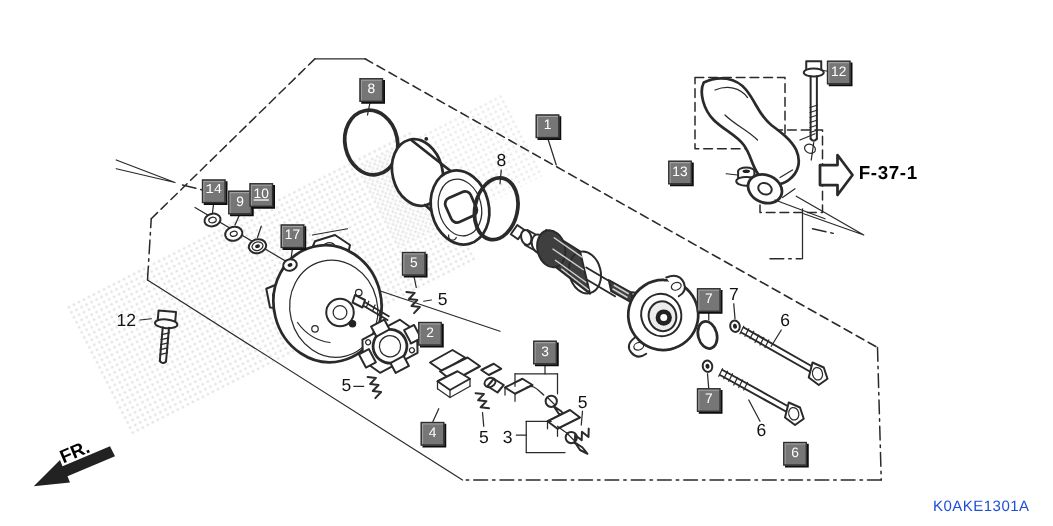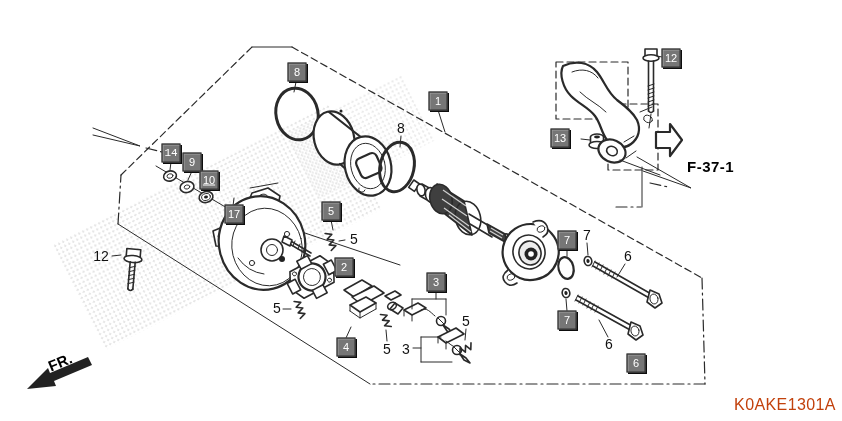--- a/index.html
+++ b/index.html
@@ -21,22 +21,22 @@
   .fb{fill:#222222;stroke:none;}
   .dash{stroke-dasharray:7 4;stroke-width:1.2;}
   .dd{stroke-dasharray:11 4 2 4;stroke-width:1.2;}
   .wstripe{stroke:#cfcfcf;stroke-width:1.2;fill:none;}
   
   .co{position:absolute;width:17px;height:17px;background:#767676;
       border:1px solid #2e2e2e;box-shadow:inset 1px 1px 0 #a0a0a0,1.5px 1.5px 0 #0d0d0d;
       color:#fff;font-size:11px;line-height:17px;text-align:center;
       transform:translate(-50%,-50%);cursor:pointer;}
   .pl{position:absolute;color:#111;font-size:14px;transform:translate(-50%,-50%);}
-  .ref{position:absolute;color:#000;font-size:15px;font-weight:bold;transform:translate(0,-50%);letter-spacing:.5px;margin-top:27px;}
-  .code{position:absolute;color:#c2410c;font-size:16px;transform:translate(-50%,-50%);letter-spacing:.4px;}
+  .ref{position:absolute;color:#000;font-size:15px;font-weight:bold;transform:translate(0,-50%);letter-spacing:.5px;}
+  .code{position:absolute;color:#1d4ed8;font-size:12px;transform:translate(-50%,-50%);letter-spacing:.4px;}
   .fr{position:absolute;color:#000;font-size:15px;font-weight:bold;transform:translate(-50%,-50%) rotate(-23deg);}
 </style>
 </head>
 <body>
 
 <div id="stage">
 
   <div class="wm" style="left:62px;top:168px;width:310px;height:118px;transform:rotate(-27deg);"></div>
   <div class="wm" style="left:295px;top:100px;width:130px;height:74px;transform:rotate(-27deg);opacity:.35;"></div>
 
@@ -344,25 +344,25 @@
       <polyline points="413,348 421,348" fill="none"></polyline>
       <polyline points="421,337 421,362" fill="none"></polyline>
       <polyline points="421,337 441,337" fill="none"></polyline>
       <polyline points="421,362 452,362" fill="none"></polyline>
     </g>
   </svg>
 
   <div class="co" style="left:297px;top:72px;">8</div>
   <div class="co" style="left:438px;top:101px;">1</div>
   <div class="co" style="left:671px;top:58px;">12</div>
-  <div class="co" style="left:560px;top:138px;">13</div>
+  <div class="co" style="left:544px;top:138px;">13</div>
   <div class="co" style="left:171px;top:153px;font-family:Liberation Mono, monospace;">14</div>
   <div class="co" style="left:192px;top:162px;">9</div>
-  <div class="co" style="left:209px;top:180px;text-decoration:underline;">10</div>
-  <div class="co" style="left:234px;top:189px;margin-top:25px;">17</div>
+  <div class="co" style="left:209px;top:156px;text-decoration:underline;">10</div>
+  <div class="co" style="left:234px;top:189px;">17</div>
   <div class="co" style="left:331px;top:211px;">5</div>
   <div class="co" style="left:344px;top:267px;">2</div>
   <div class="co" style="left:436px;top:282px;">3</div>
   <div class="co" style="left:346px;top:347px;">4</div>
   <div class="co" style="left:567px;top:240px;">7</div>
   <div class="co" style="left:567px;top:320px;">7</div>
   <div class="co" style="left:636px;top:363px;">6</div>
 
   <div class="pl" style="left:401px;top:128px;">8</div>
   <div class="pl" style="left:101px;top:256px;">12</div>

